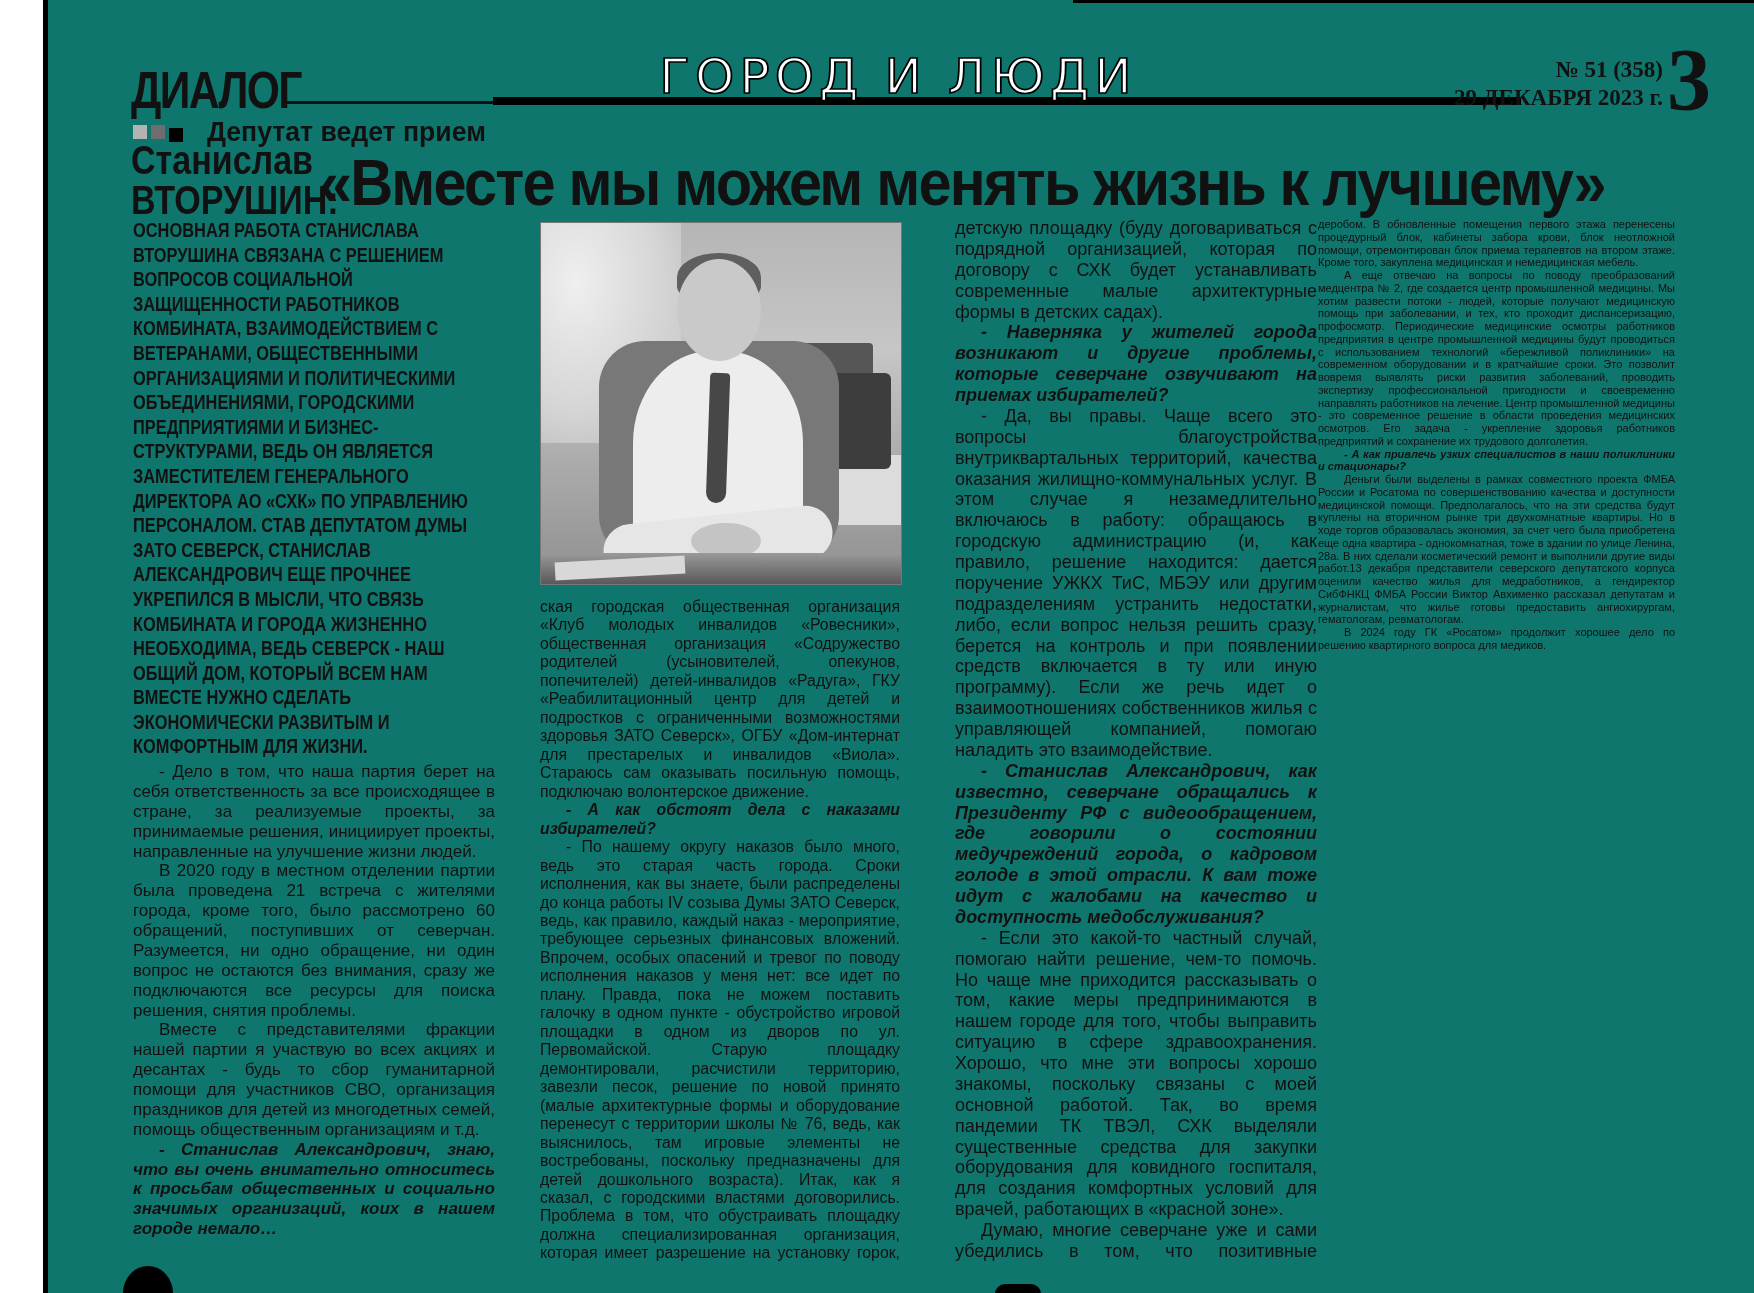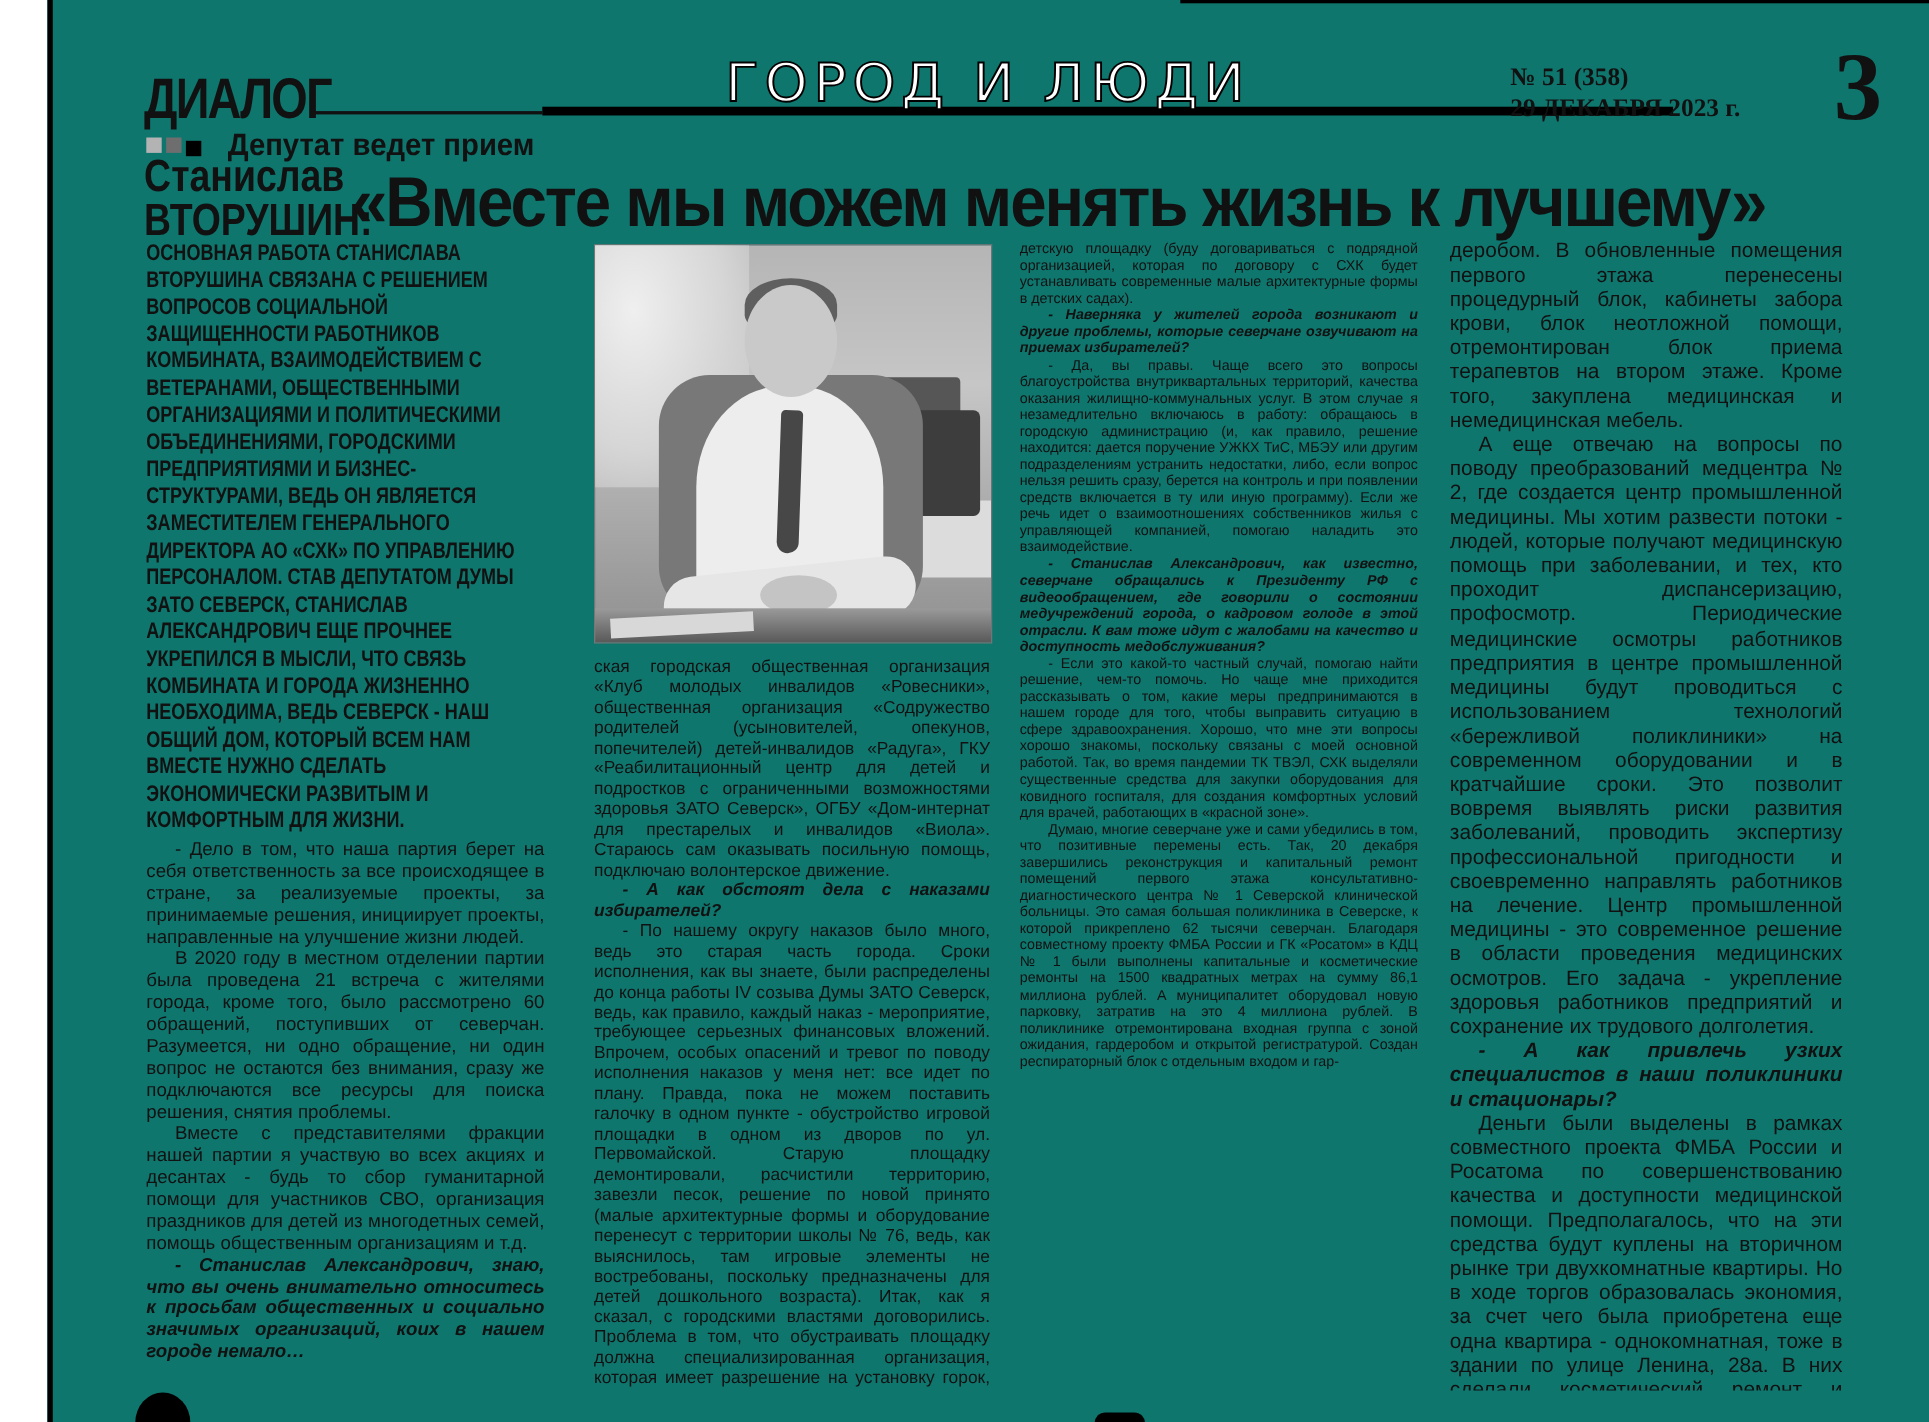--- a/index.html
+++ b/index.html
@@ -15,21 +15,21 @@
 
   
   .logo { position:absolute; left:88px; top:60px; font-size:52px; font-weight:bold;
           letter-spacing:-2px; transform:scaleX(0.82); transform-origin:0 0; white-space:nowrap; }
   .rule-thin  { position:absolute; left:240px; top:101px; width:210px; height:3px; background:#111; }
   .rule-thick { position:absolute; left:450px; top:97px; width:1028px; height:8px; background:#000; }
   .section-title { position:absolute; left:555px; top:48px; width:600px; text-align:center;
           font-family:"DejaVu Sans", sans-serif; font-weight:400; font-size:48px; letter-spacing:5px;
           color:#fff; -webkit-text-stroke:1.7px #000; transform:scaleX(1.04); transform-origin:50% 50%;
           white-space:nowrap; }
-  .issue-block { position:absolute; left:1330px; top:56px; width:290px; 
+  .issue-block { position:absolute; left:1330px; top:56px; width:290px; text-align:right;
           font-family:"Liberation Serif", serif; font-weight:bold; font-size:23px; line-height:1.22; }
   .page-number { position:absolute; left:1624px; top:36px; font-family:"Liberation Serif", serif;
           font-weight:bold; font-size:88px; line-height:1; }
 
   
   .kicker { position:absolute; left:90px; top:116px; height:34px; }
   .kicker .sq { display:inline-block; width:14px; height:14px; margin-right:4px; vertical-align:middle; }
   .sq1 { background:#b3b3b3; } .sq2 { background:#6e6e6e; } .sq3 { background:#000; width:16px; height:16px; margin-top:6px; }
   .kicker-label { display:inline-block; margin-left:16px; font-size:28px; font-weight:bold;
           transform:scaleX(0.95); transform-origin:0 50%; vertical-align:middle; white-space:nowrap; }
@@ -37,22 +37,22 @@
   
   .hl-name { position:absolute; left:88px; top:140px; font-size:41px; font-weight:bold; line-height:0.98;
           transform:scaleX(0.83); transform-origin:0 0; white-space:nowrap; }
   .hl-quote { position:absolute; left:276px; top:146px; font-size:64px; font-weight:bold; letter-spacing:-2px;
           transform:scaleX(0.93); transform-origin:0 0; white-space:nowrap; }
 
   
   .col { position:absolute; top:218px; height:1046px; overflow:hidden; text-align:justify; }
   #col1 { left:90px;   width:362px; font-size:17px;   line-height:1.17; }
   #col2 { left:497px;  width:360px; top:598px; height:666px; font-size:15.8px; line-height:1.17; }
-  #col3 { left:884px;  width:362px; font-size:13px; line-height:1.16; }
-  #col4 { left:1275px; width:357px; font-size:19px; line-height:1.16; }
+  #col3 { left:912px;  width:362px; font-size:18px; line-height:1.16; }
+  #col4 { left:1275px; width:357px; font-size:11px; line-height:1.16; }
 
   .para { margin:0; text-indent:26px; }
   .para.lead { font-weight:bold; font-size:20.5px; line-height:1.2; text-align:left; text-indent:0;
           width:452px; transform:scaleX(0.8); transform-origin:0 0; margin-bottom:3px; }
   .para.pc { text-indent:0; }
   .para.q  { font-weight:bold; font-style:italic; }
 
   
   .photo { position:absolute; left:497px; top:222px; width:360px; height:361px; overflow:hidden;
            background:linear-gradient(180deg,#b5b5b5 0%,#c6c6c6 35%,#a8a8a8 70%,#8f8f8f 100%);

